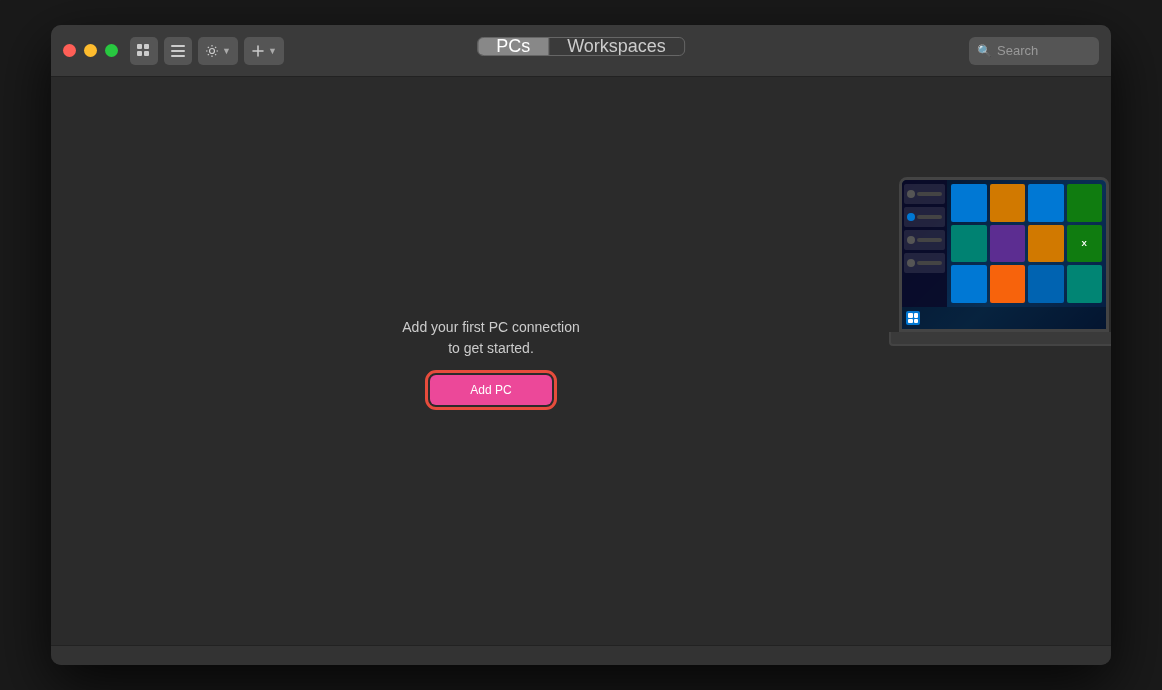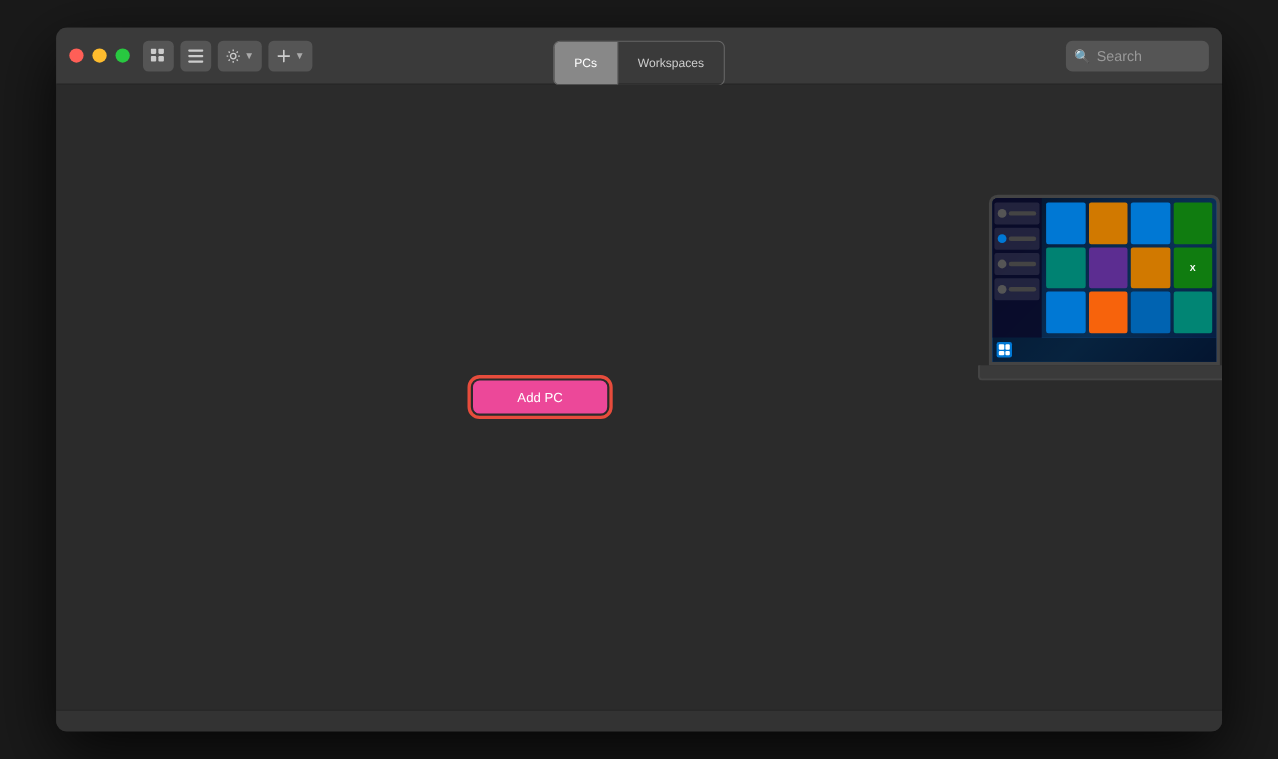--- a/index.html
+++ b/index.html
@@ -115,24 +115,24 @@
       display: flex;
       border: 1px solid #666;
       border-radius: 6px;
       overflow: hidden;
     }
 
     .segment-tab {
       background: none;
       border: none;
       color: #ccc;
-      font-size: 11px;
+      font-size: 18px;
       padding: 4px 18px;
       cursor: pointer;
-      height: 39px;
+      height: 17px;
       display: flex;
       align-items: center;
     }
 
     .segment-tab.active {
       background: #888;
       color: #fff;
     }
 
     .segment-tab:not(:last-child) {
@@ -408,20 +408,24 @@
       <div class="search-wrapper">
         <span class="search-icon-wrap">🔍</span>
         <input type="text" class="search-box" placeholder="Search" style="">
       </div>
     </div>
   </div>
 
   <div class="content">
 
     <div class="center-content">
+      <p class="prompt-text">
+        <span>Add your first PC connection</span><br>
+        <span>to get started.</span>
+      </p>
       <button class="add-pc-btn">Add PC</button>
     </div>
 
     <div class="laptop-illustration">
       <div class="laptop-body">
         <div class="laptop-screen-content">
 
           <div class="win-start-menu">
             <div class="win-menu-left">
               <div class="win-menu-item">

